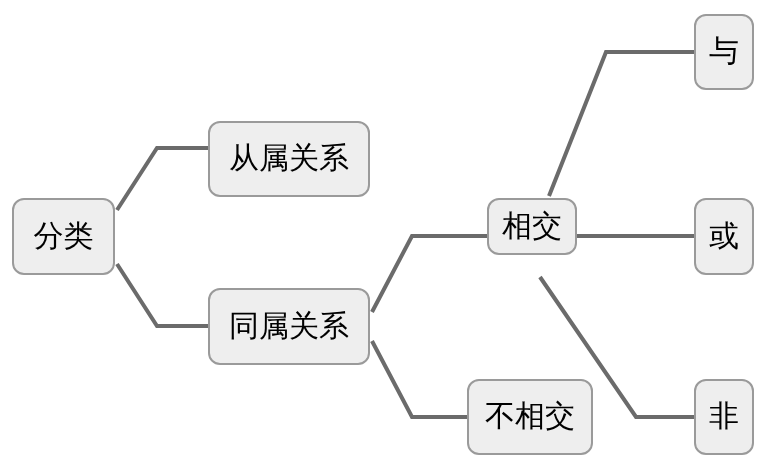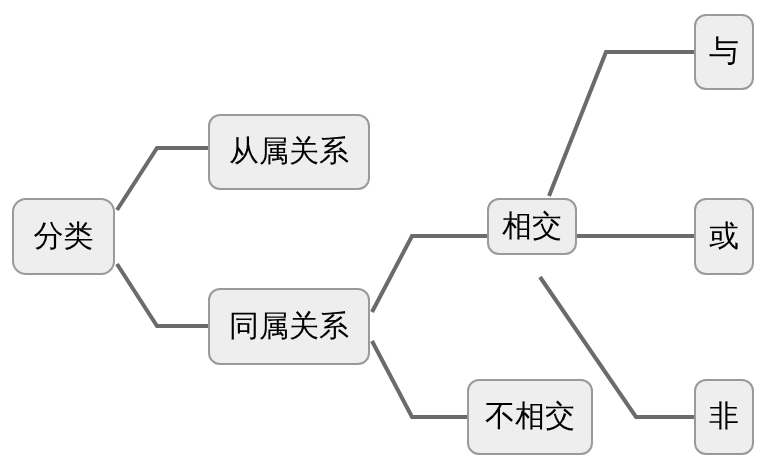--- a/index.html
+++ b/index.html
@@ -56,24 +56,24 @@
       <polyline points="117,210 157,148 208,148" fill="none" stroke="#6b6b6b" stroke-width="4" stroke-linecap="butt" stroke-linejoin="miter"></polyline>
       <polyline points="117,264 157,326 208,326" fill="none" stroke="#6b6b6b" stroke-width="4" stroke-linecap="butt" stroke-linejoin="miter"></polyline>
       <polyline points="372,312 412,236 487,236" fill="none" stroke="#6b6b6b" stroke-width="4" stroke-linecap="butt" stroke-linejoin="miter"></polyline>
       <polyline points="372,341 412,417 467,417" fill="none" stroke="#6b6b6b" stroke-width="4" stroke-linecap="butt" stroke-linejoin="miter"></polyline>
       <polyline points="549,196 606,52 694,52" fill="none" stroke="#6b6b6b" stroke-width="4" stroke-linecap="butt" stroke-linejoin="miter"></polyline>
       <polyline points="577,236 694,236" fill="none" stroke="#6b6b6b" stroke-width="4" stroke-linecap="butt" stroke-linejoin="miter"></polyline>
       <polyline points="540,277 636,417 694,417" fill="none" stroke="#6b6b6b" stroke-width="4" stroke-linecap="butt" stroke-linejoin="miter"></polyline>
     </svg>
 
   <div id="node-layer">
-      <div class="node" style="left: 12px; top: 198px; width: 103px; height: 77px; background: rgb(238, 238, 238); border-color: rgb(154, 154, 154); color: rgb(0, 0, 0); border-radius: 14px;">
+      <div class="node" style="left: 12px; top: 198px; width: 103px; height: 77px; background: rgb(238, 238, 238); border-color: rgb(154, 154, 154); color: rgb(0, 0, 0);">
         <span class="node-label">分类</span>
       </div>
-      <div class="node" style="left: 208px; top: 114px; width: 162px; height: 76px; background: rgb(238, 238, 238); border-color: rgb(154, 154, 154); color: rgb(0, 0, 0);">
+      <div class="node" style="left: 208px; top: 121px; width: 162px; height: 76px; background: rgb(238, 238, 238); border-color: rgb(154, 154, 154); color: rgb(0, 0, 0);">
         <span class="node-label">从属关系</span>
       </div>
       <div class="node" style="left: 208px; top: 288px; width: 162px; height: 77px; background: rgb(238, 238, 238); border-color: rgb(154, 154, 154); color: rgb(0, 0, 0);">
         <span class="node-label">同属关系</span>
       </div>
       <div class="node" style="left: 487px; top: 198px; width: 90px; height: 57px; background: rgb(238, 238, 238); border-color: rgb(154, 154, 154); color: rgb(0, 0, 0);">
         <span class="node-label">相交</span>
       </div>
       <div class="node" style="left: 467px; top: 379px; width: 126px; height: 76px; background: rgb(238, 238, 238); border-color: rgb(154, 154, 154); color: rgb(0, 0, 0);">
         <span class="node-label">不相交</span>

